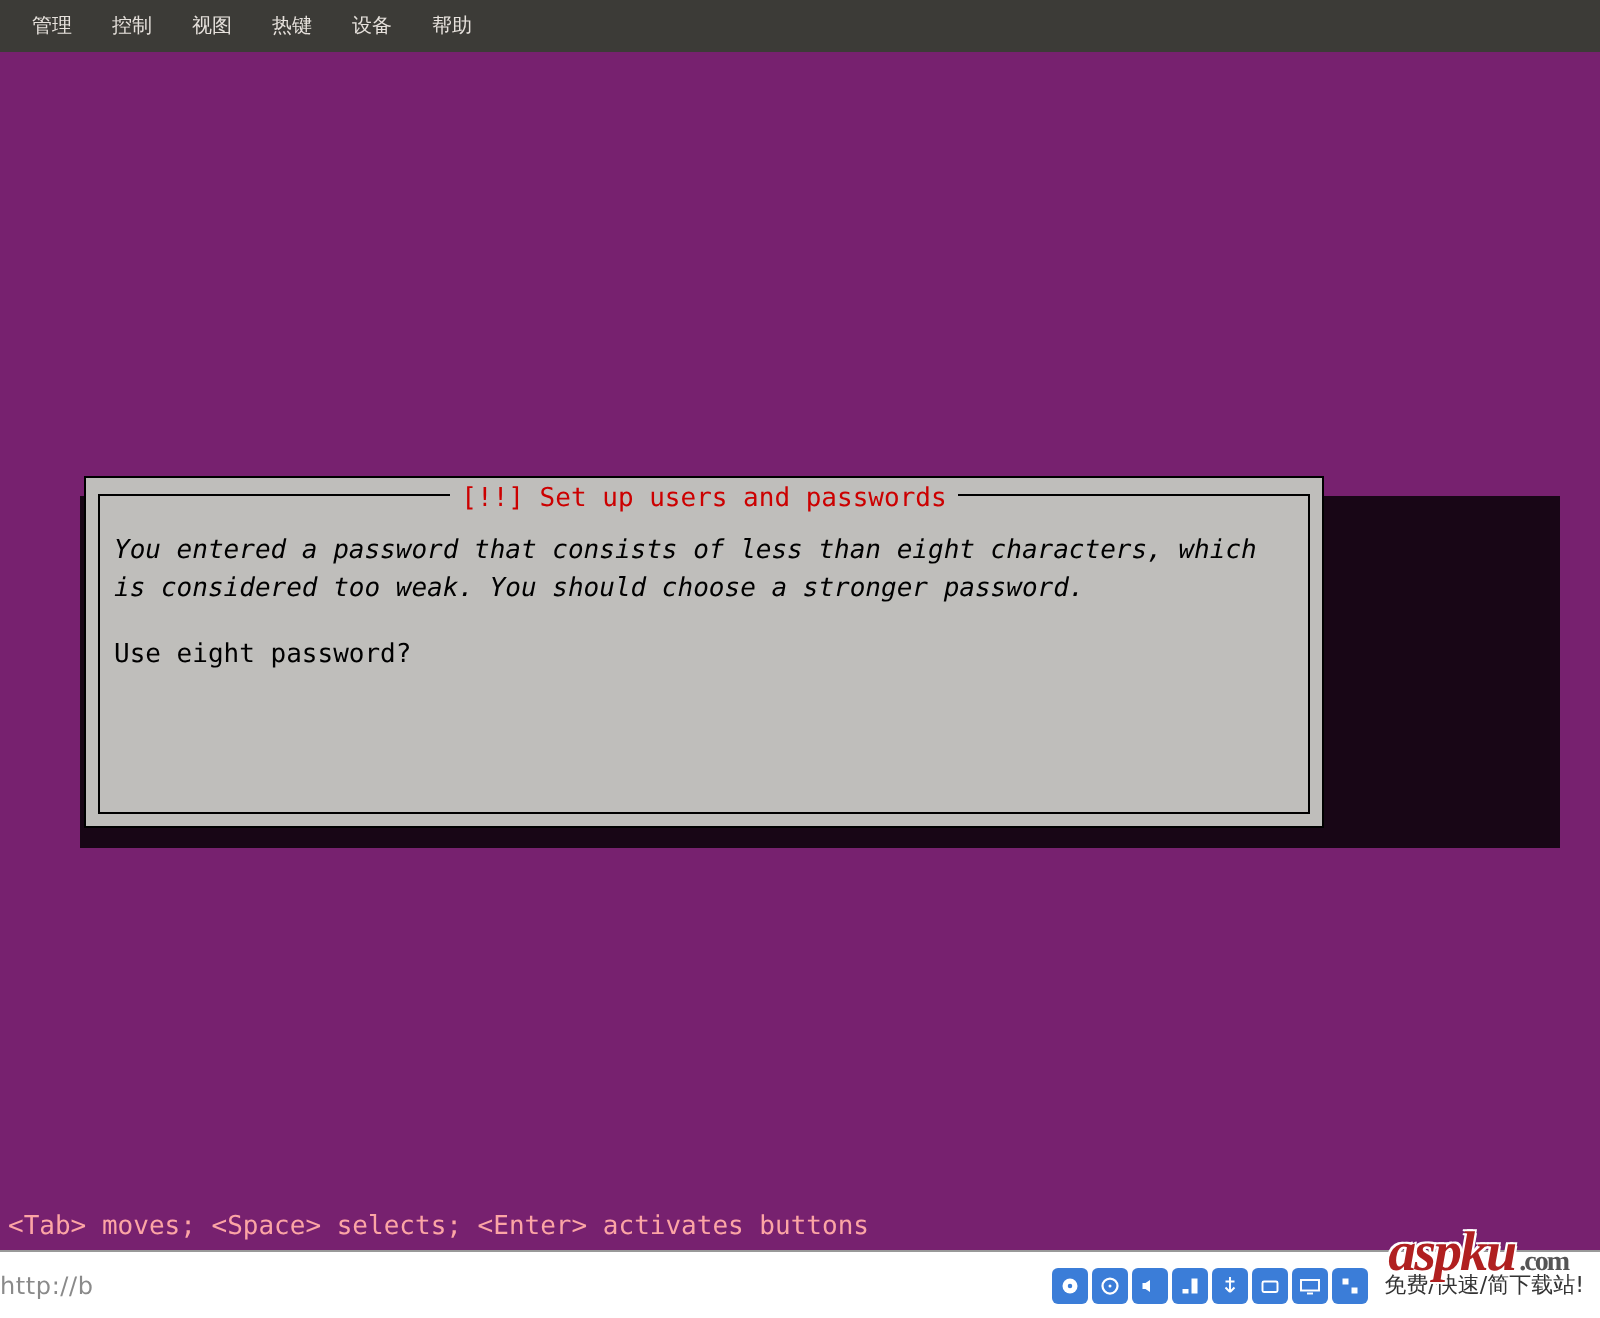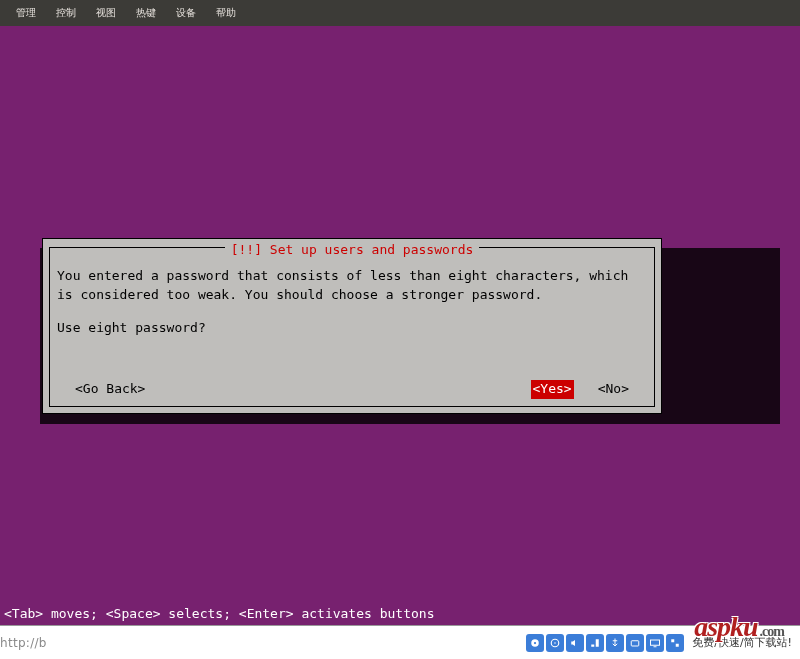--- a/index.html
+++ b/index.html
@@ -10,28 +10,28 @@
 .menubar .menu-item { padding: 4px 10px; cursor: default; }
 
 .terminal-area { flex: 1; position: relative; background: #77216f; }
 
 .dialog-shadow { position: absolute; left: 40px; top: 222px; width: 740px; height: 176px; background: rgba(0,0,0,0.8); }
 .dialog-box { position: absolute; left: 30px; top: 212px; width: 620px; height: 176px; background: #bfbebb; border: 1px solid #000; padding: 10px 14px 8px 14px; font-size: 13px; color: #000; line-height: 1.45; margin-left: 12px; }
 .dialog-inner-border { position: absolute; left: 6px; top: 8px; right: 6px; bottom: 6px; border: 1px solid #000; pointer-events: none; }
 .dialog-title-row { position: absolute; top: 2px; left: 0; right: 0; text-align: center; }
 .dialog-title { display: inline-block; background: #bfbebb; padding: 0 6px; color: #c00; font-weight: normal; position: relative; z-index: 2; }
 
-.dialog-body { margin-top: 18px; white-space: pre-wrap; font-size: 13px; }
+.dialog-body { margin-top: 18px; white-space: pre-wrap; font-size: 13px; font-style: italic; }
 .dialog-question { margin-top: 14px; }
 .dialog-actions { position: absolute; bottom: 14px; left: 32px; right: 32px; display: flex; justify-content: space-between; align-items: center; }
 .dialog-actions .right-group { display: flex; gap: 24px; }
 .btn { font-family: inherit; font-size: 13px; }
 .btn.selected { background: #c00; color: #fff; padding: 0 2px; }
 
-.hint-bar { position: absolute; left: 0; bottom: 36px; color: #ffffff; font-size: 13px; padding: 2px 4px; }
+.hint-bar { position: absolute; left: 0; bottom: 36px; color: #fca5a5; font-size: 13px; padding: 2px 4px; }
 
 .taskbar { position: absolute; bottom: 0; left: 0; right: 0; height: 34px; background: #fff; border-top: 1px solid #999; display: flex; align-items: center; font-family: "DejaVu Sans", sans-serif; font-size: 12px; color: #666; }
 .url-field { flex: 1; padding: 0 0; color: #8a8a8a; letter-spacing: 0.3px; }
 .tray { display: flex; align-items: center; gap: 2px; padding: 0 8px; }
 .tray .tray-icon { width: 18px; height: 18px; border-radius: 3px; background: #3b7dd8; display: flex; align-items: center; justify-content: center; }
 .tray .tray-icon svg { width: 12px; height: 12px; }
 .tray-text { font-size: 11px; color: #333; margin-left: 6px; white-space: nowrap; }
 
 .watermark { position: absolute; right: 16px; bottom: 16px; font-family: Georgia, "Times New Roman", serif; font-size: 28px; font-style: italic; font-weight: bold; color: #b02020; text-shadow: 1px 1px 0 #fff, -1px -1px 0 #fff, 1px -1px 0 #fff, -1px 1px 0 #fff; pointer-events: none; z-index: 50; letter-spacing: -1px; }
 .watermark .dotcom { font-size: 14px; color: #555; font-style: normal; margin-left: 2px; }
@@ -54,27 +54,20 @@
 
   <div class="dialog-box">
     <div class="dialog-inner-border"></div>
     <div class="dialog-title-row">
       <span class="dialog-title">[!!] Set up users and passwords</span>
     </div>
 
     <div class="dialog-body">You entered a password that consists of less than eight characters, which is considered too weak. You should choose a stronger password.</div>
     <div class="dialog-question">Use eight password?</div>
 
-    <div class="dialog-actions">
-      <span class="btn">&lt;Go Back&gt;</span>
-      <span class="right-group">
-        <span class="btn selected">&lt;Yes&gt;</span>
-        <span class="btn">&lt;No&gt;</span>
-      </span>
-    </div>
   </div>
 
   <div class="hint-bar">&lt;Tab&gt; moves; &lt;Space&gt; selects; &lt;Enter&gt; activates buttons</div>
 
   <div class="watermark">
     <span>aspku</span><span class="dotcom">.com</span>
   </div>
 
   <div class="taskbar">
     <div class="url-field">http://b</div>

